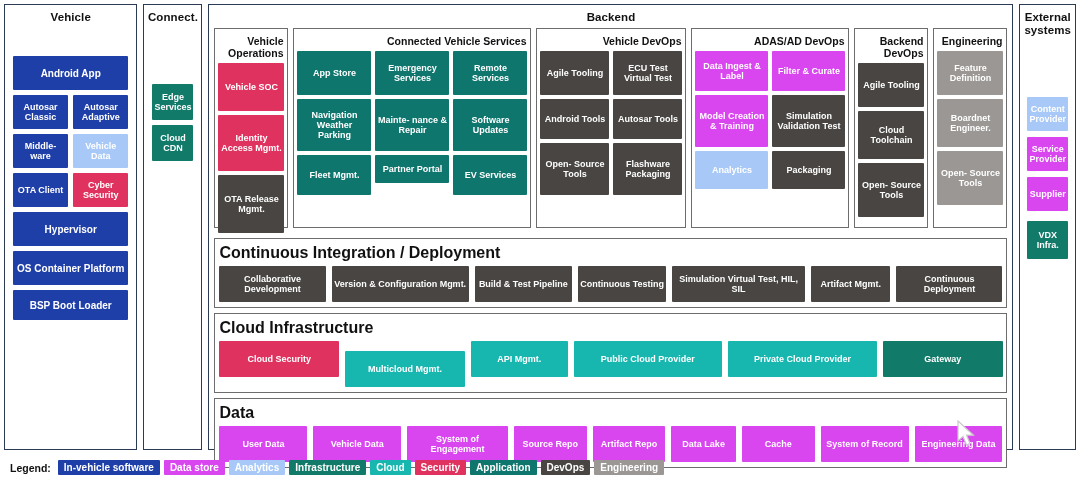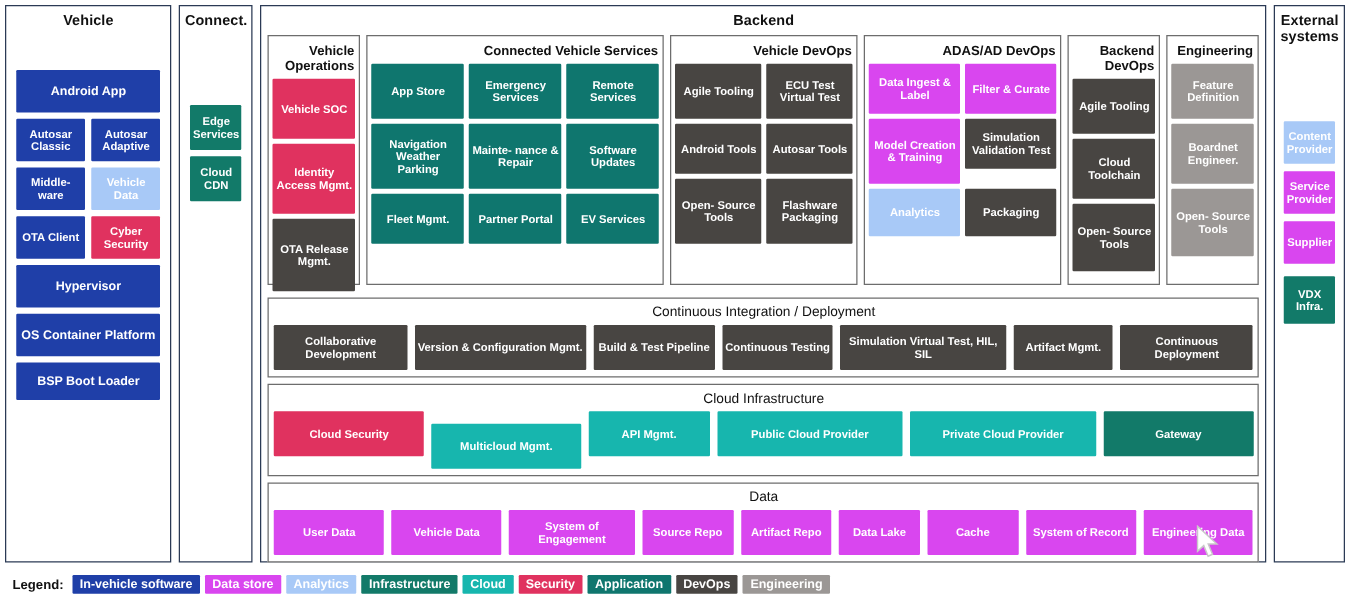--- a/index.html
+++ b/index.html
@@ -79,21 +79,21 @@
   .g-adas{width:158px;}
   .g-bedevops{width:74px;}
   .g-eng{width:74px;}
   .g-vdevops,.g-adas{flex:none;}
   .g-cvs{flex:1;}
 
   .band{
     border:1.3px solid #6d6d6d;background:#fff;box-sizing:border-box;
     padding:3px 4px 5px 4px;
   }
-  .band-title{text-align:center;font-weight:normal;font-size:11px;padding:2px 0 4px 0;color:#111;}
+  .band-title{text-align:left;font-weight:bold;font-size:16px;padding:2px 0 4px 0;color:#111;}
   .band-row{display:flex;gap:6px;align-items:stretch;}
   .band-row > .blk{height:36px;}
 
   
   .ext-stack{padding:6px 7px;display:flex;flex-direction:column;gap:6px;margin-top:50px;}
   .ext-stack .blk{height:34px;}
   .ext-stack .blk.vdx{height:38px;margin-top:4px;}
 
   
   .legend{
@@ -209,21 +209,21 @@
                 </div>
                 <div class="blk c-app sm " style="height: 52px;">
                   <span>Mainte- nance &amp; Repair</span>
                 </div>
                 <div class="blk c-app sm " style="height: 52px;">
                   <span>Software Updates</span>
                 </div>
                 <div class="blk c-app sm " style="height: 40px;">
                   <span>Fleet Mgmt.</span>
                 </div>
-                <div class="blk c-app sm " style="height: 40px;">
+                <div class="blk c-app sm " style="height: 28px;">
                   <span>Partner Portal</span>
                 </div>
                 <div class="blk c-app sm " style="height: 40px;">
                   <span>EV Services</span>
                 </div>
               </div>
             </div>
             <div class="group g-vdevops">
               <div class="group-title">Vehicle DevOps</div>
               <div class="grid2">
@@ -252,21 +252,21 @@
               <div class="grid2">
                 <div class="blk c-datastore sm " style="height: 40px;">
                   <span>Data Ingest &amp; Label</span>
                 </div>
                 <div class="blk c-datastore sm " style="height: 40px;">
                   <span>Filter &amp; Curate</span>
                 </div>
                 <div class="blk c-datastore sm " style="height: 52px;">
                   <span>Model Creation &amp; Training</span>
                 </div>
-                <div class="blk c-devops sm " style="height: 40px;">
+                <div class="blk c-devops sm " style="height: 52px;">
                   <span>Simulation Validation Test</span>
                 </div>
                 <div class="blk c-analytics sm " style="height: 38px;">
                   <span>Analytics</span>
                 </div>
                 <div class="blk c-devops sm " style="height: 38px;">
                   <span>Packaging</span>
                 </div>
               </div>
             </div>

